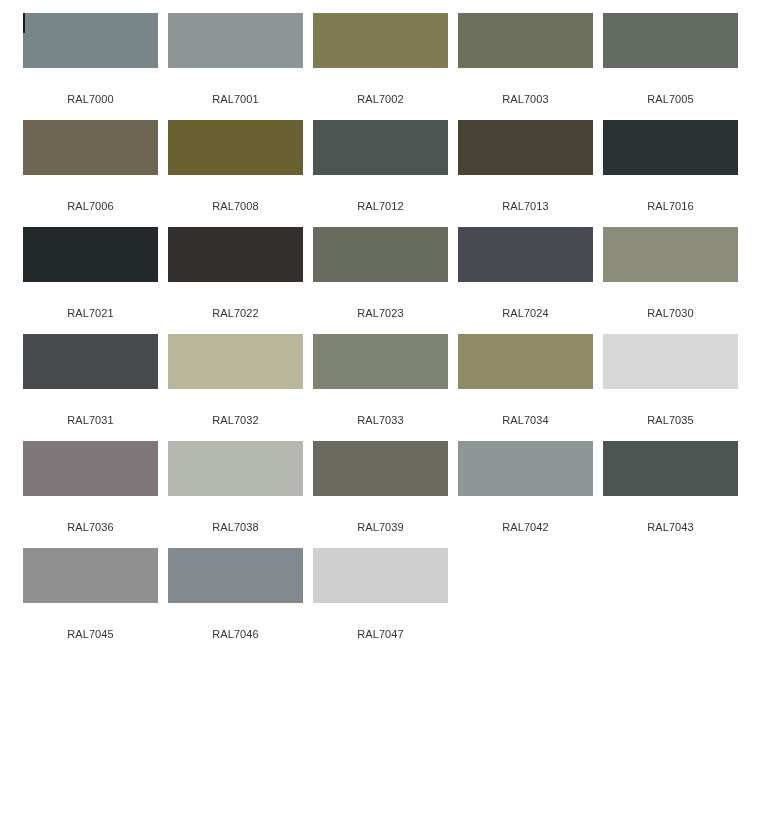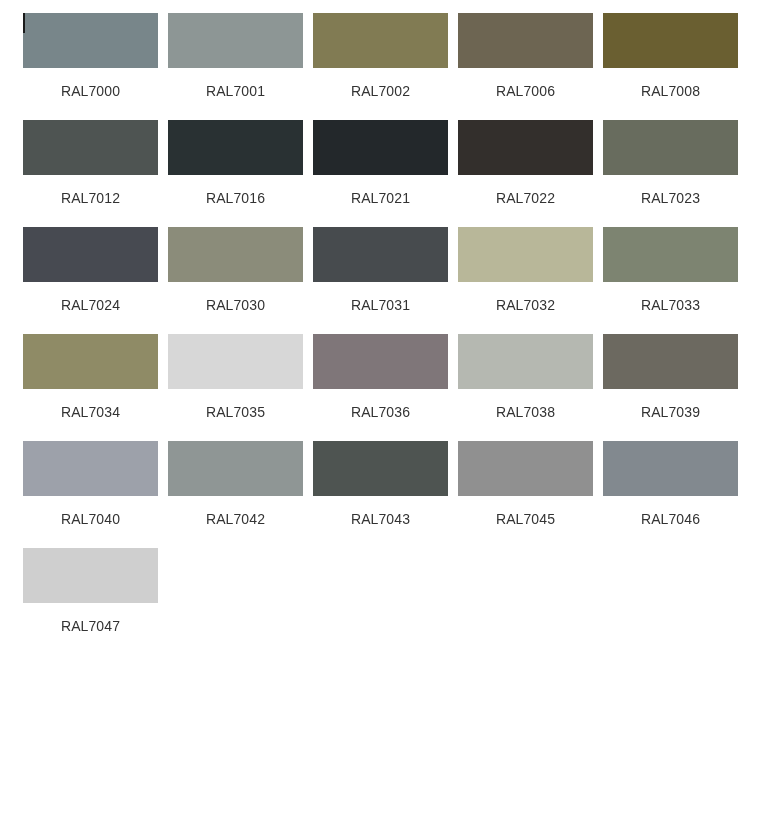--- a/index.html
+++ b/index.html
@@ -33,24 +33,24 @@
   .swatch-chip {
     width: 135px;
     height: 55px;
     display: block;
   }
   .swatch-label {
     display: block;
     width: 135px;
     text-align: center;
     font-family: "Liberation Sans", sans-serif;
-    font-size: 14px;
+    font-size: 11px;
     line-height: 14px;
     color: #333333;
-    margin-top: 16px;
+    margin-top: 24px;
     letter-spacing: 0.1px;
     white-space: nowrap;
   }
   
   #caret-artifact {
     position: absolute;
     left: 23px;
     top: 13px;
     width: 2px;
     height: 20px;
@@ -69,30 +69,42 @@
     </div>
     <div class="swatch-cell">
       <span class="swatch-chip" style="background-color: rgb(141, 150, 149);"></span>
       <span class="swatch-label">RAL7001</span>
     </div>
     <div class="swatch-cell">
       <span class="swatch-chip" style="background-color: rgb(129, 123, 83);"></span>
       <span class="swatch-label">RAL7002</span>
     </div>
     <div class="swatch-cell">
+      <span class="swatch-chip" style="background-color: rgb(108, 112, 90);"></span>
+      <span class="swatch-label">RAL7003</span>
+    </div>
+    <div class="swatch-cell">
+      <span class="swatch-chip" style="background-color: rgb(100, 107, 99);"></span>
+      <span class="swatch-label">RAL7005</span>
+    </div>
+    <div class="swatch-cell">
       <span class="swatch-chip" style="background-color: rgb(109, 101, 82);"></span>
       <span class="swatch-label">RAL7006</span>
     </div>
     <div class="swatch-cell">
       <span class="swatch-chip" style="background-color: rgb(106, 95, 49);"></span>
       <span class="swatch-label">RAL7008</span>
     </div>
     <div class="swatch-cell">
       <span class="swatch-chip" style="background-color: rgb(78, 84, 82);"></span>
       <span class="swatch-label">RAL7012</span>
+    </div>
+    <div class="swatch-cell">
+      <span class="swatch-chip" style="background-color: rgb(70, 67, 52);"></span>
+      <span class="swatch-label">RAL7013</span>
     </div>
     <div class="swatch-cell">
       <span class="swatch-chip" style="background-color: rgb(41, 49, 51);"></span>
       <span class="swatch-label">RAL7016</span>
     </div>
     <div class="swatch-cell">
       <span class="swatch-chip" style="background-color: rgb(35, 40, 43);"></span>
       <span class="swatch-label">RAL7021</span>
     </div>
     <div class="swatch-cell">
@@ -137,24 +149,20 @@
     </div>
     <div class="swatch-cell">
       <span class="swatch-chip" style="background-color: rgb(181, 184, 177);"></span>
       <span class="swatch-label">RAL7038</span>
     </div>
     <div class="swatch-cell">
       <span class="swatch-chip" style="background-color: rgb(108, 105, 96);"></span>
       <span class="swatch-label">RAL7039</span>
     </div>
     <div class="swatch-cell">
-      <span class="swatch-chip" style="background-color: rgb(157, 161, 170);"></span>
-      <span class="swatch-label">RAL7040</span>
-    </div>
-    <div class="swatch-cell">
       <span class="swatch-chip" style="background-color: rgb(143, 150, 149);"></span>
       <span class="swatch-label">RAL7042</span>
     </div>
     <div class="swatch-cell">
       <span class="swatch-chip" style="background-color: rgb(78, 84, 81);"></span>
       <span class="swatch-label">RAL7043</span>
     </div>
     <div class="swatch-cell">
       <span class="swatch-chip" style="background-color: rgb(144, 144, 144);"></span>
       <span class="swatch-label">RAL7045</span>

